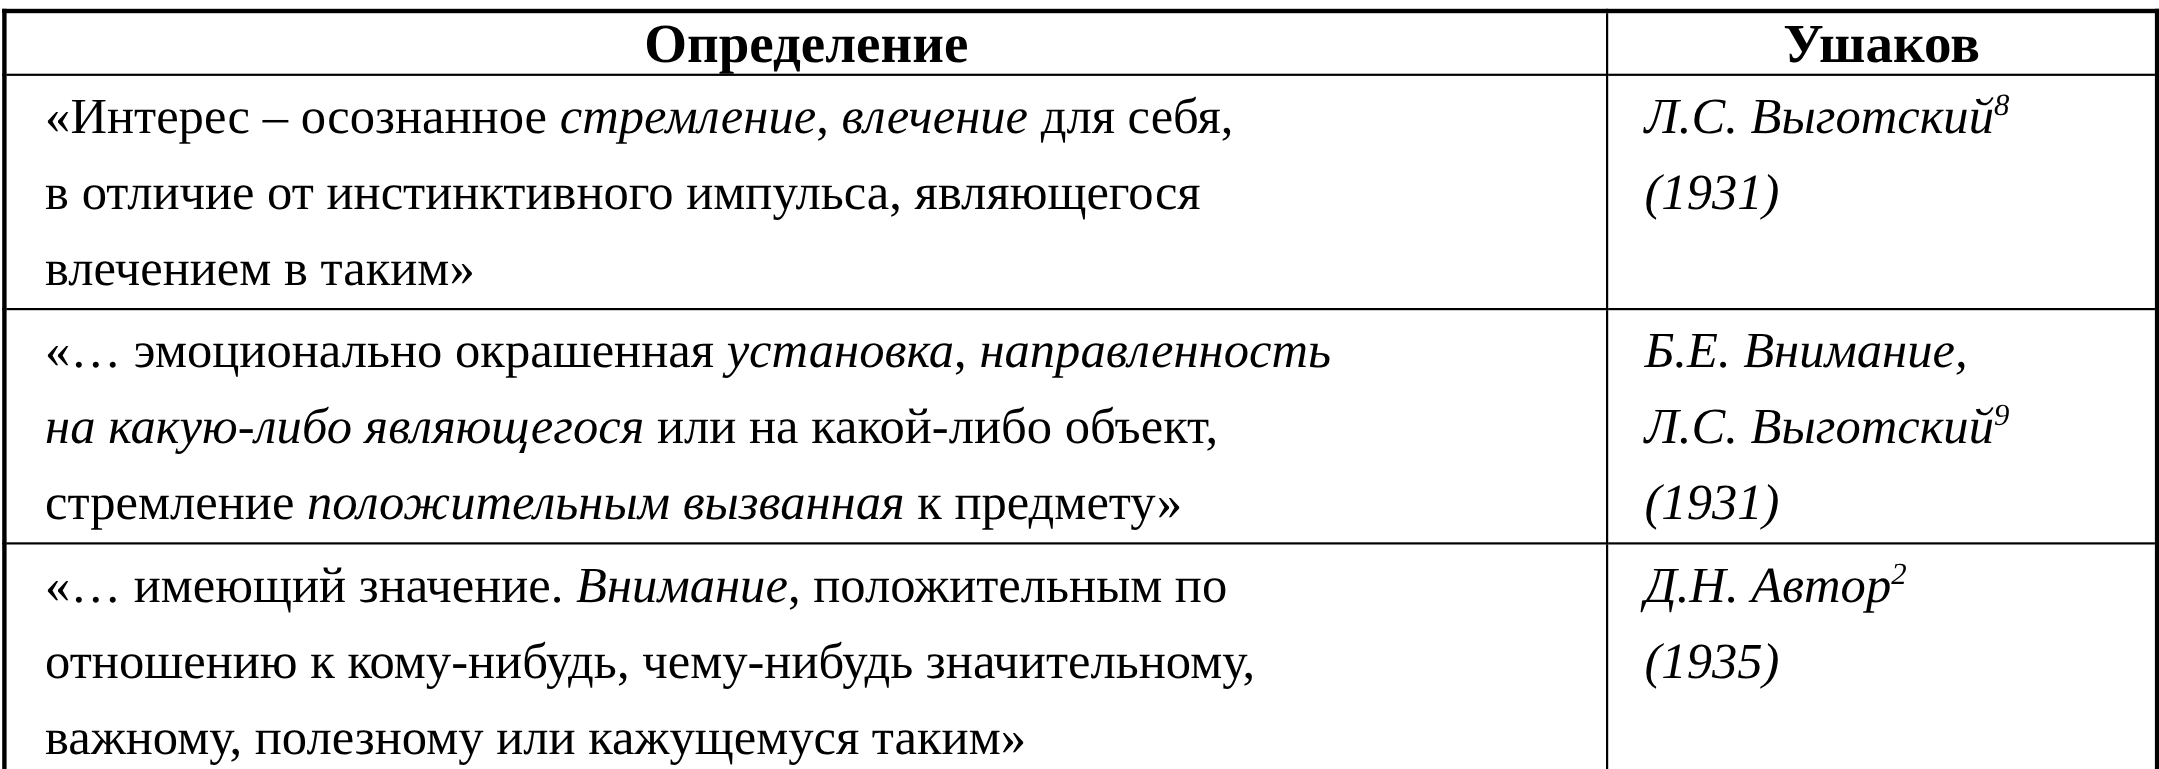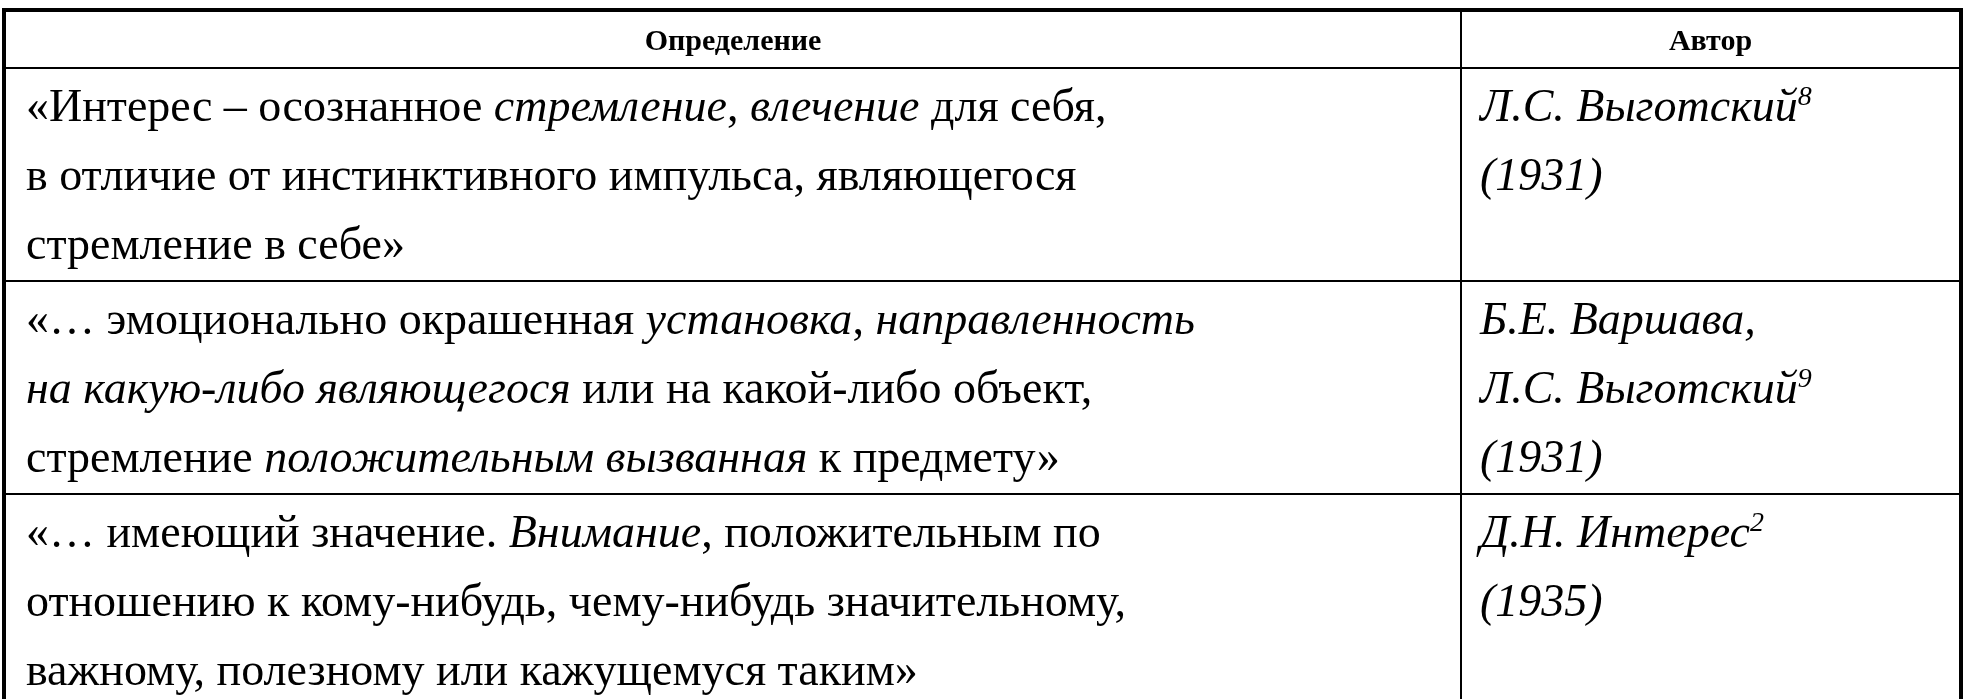--- a/index.html
+++ b/index.html
@@ -28,21 +28,21 @@
   col.col-author    { width: 500px; }
   .def-table th,
   .def-table td {
     border: 2px solid #000000;
     box-sizing: border-box;
   }
   .def-table thead tr {
     height: 58px;
   }
   .def-table th {
-    font-size: 30px;
+    font-size: 50px;
     font-weight: bold;
     text-align: center;
     vertical-align: middle;
     line-height: 1.1;
     padding: 0;
   }
   .def-table tbody tr:nth-child(1) { height: 211px; }
   .def-table tbody tr:nth-child(2) { height: 205px; }
   .def-table tbody tr:nth-child(3) { height: 205px; }
   .def-table td {
@@ -52,20 +52,21 @@
   }
   td.def-cell {
     padding: 2px 10px 2px 20px;
   }
   td.author-cell {
     padding: 2px 6px 2px 18px;
     font-style: italic;
   }
   .line {
     white-space: nowrap;
+    margin-left: 15px;
   }
   .line em {
     font-style: italic;
   }
   .line sup {
     font-size: 28px;
     line-height: 0;
     vertical-align: super;
   }
 </style>
@@ -74,53 +75,53 @@
 
 <div class="table-wrap">
   <table class="def-table">
     <colgroup>
       <col class="col-definition">
       <col class="col-author">
     </colgroup>
     <thead>
       <tr>
         <th>Определение</th>
-        <th>Автор</th>
+        <th>Ушаков</th>
       </tr>
     </thead>
     <tbody>
         <tr>
           <td class="def-cell">
             <div class="line"><span>«Интерес – осознанное </span><em>стремление</em><span>, </span><em>влечение</em><span> для себя,</span></div>
             <div class="line"><span>в отличие от инстинктивного импульса, являющегося</span></div>
-            <div class="line"><span>стремление в себе»</span></div>
+            <div class="line"><span>влечением в таким»</span></div>
           </td>
           <td class="author-cell">
             <div class="line"><span>Л.С. Выготский</span><sup>8</sup></div>
             <div class="line"><span>(1931)</span></div>
           </td>
         </tr>
         <tr>
           <td class="def-cell">
             <div class="line"><span>«… эмоционально окрашенная </span><em>установка</em><span>, </span><em>направленность</em></div>
             <div class="line"><em>на какую-либо являющегося</em><span> или на какой-либо объект,</span></div>
             <div class="line"><span>стремление </span><em>положительным вызванная</em><span> к предмету»</span></div>
           </td>
           <td class="author-cell">
-            <div class="line"><span>Б.Е. Варшава,</span></div>
+            <div class="line"><span>Б.Е. Внимание,</span></div>
             <div class="line"><span>Л.С. Выготский</span><sup>9</sup></div>
             <div class="line"><span>(1931)</span></div>
           </td>
         </tr>
         <tr>
           <td class="def-cell">
             <div class="line"><span>«… имеющий значение. </span><em>Внимание</em><span>, положительным по</span></div>
             <div class="line"><span>отношению к кому-нибудь, чему-нибудь значительному,</span></div>
             <div class="line"><span>важному, полезному или кажущемуся таким»</span></div>
           </td>
           <td class="author-cell">
-            <div class="line"><span>Д.Н. Интерес</span><sup>2</sup></div>
+            <div class="line"><span>Д.Н. Автор</span><sup>2</sup></div>
             <div class="line"><span>(1935)</span></div>
           </td>
         </tr>
       </tbody>
   </table>
 </div>
 
 </body></html>

